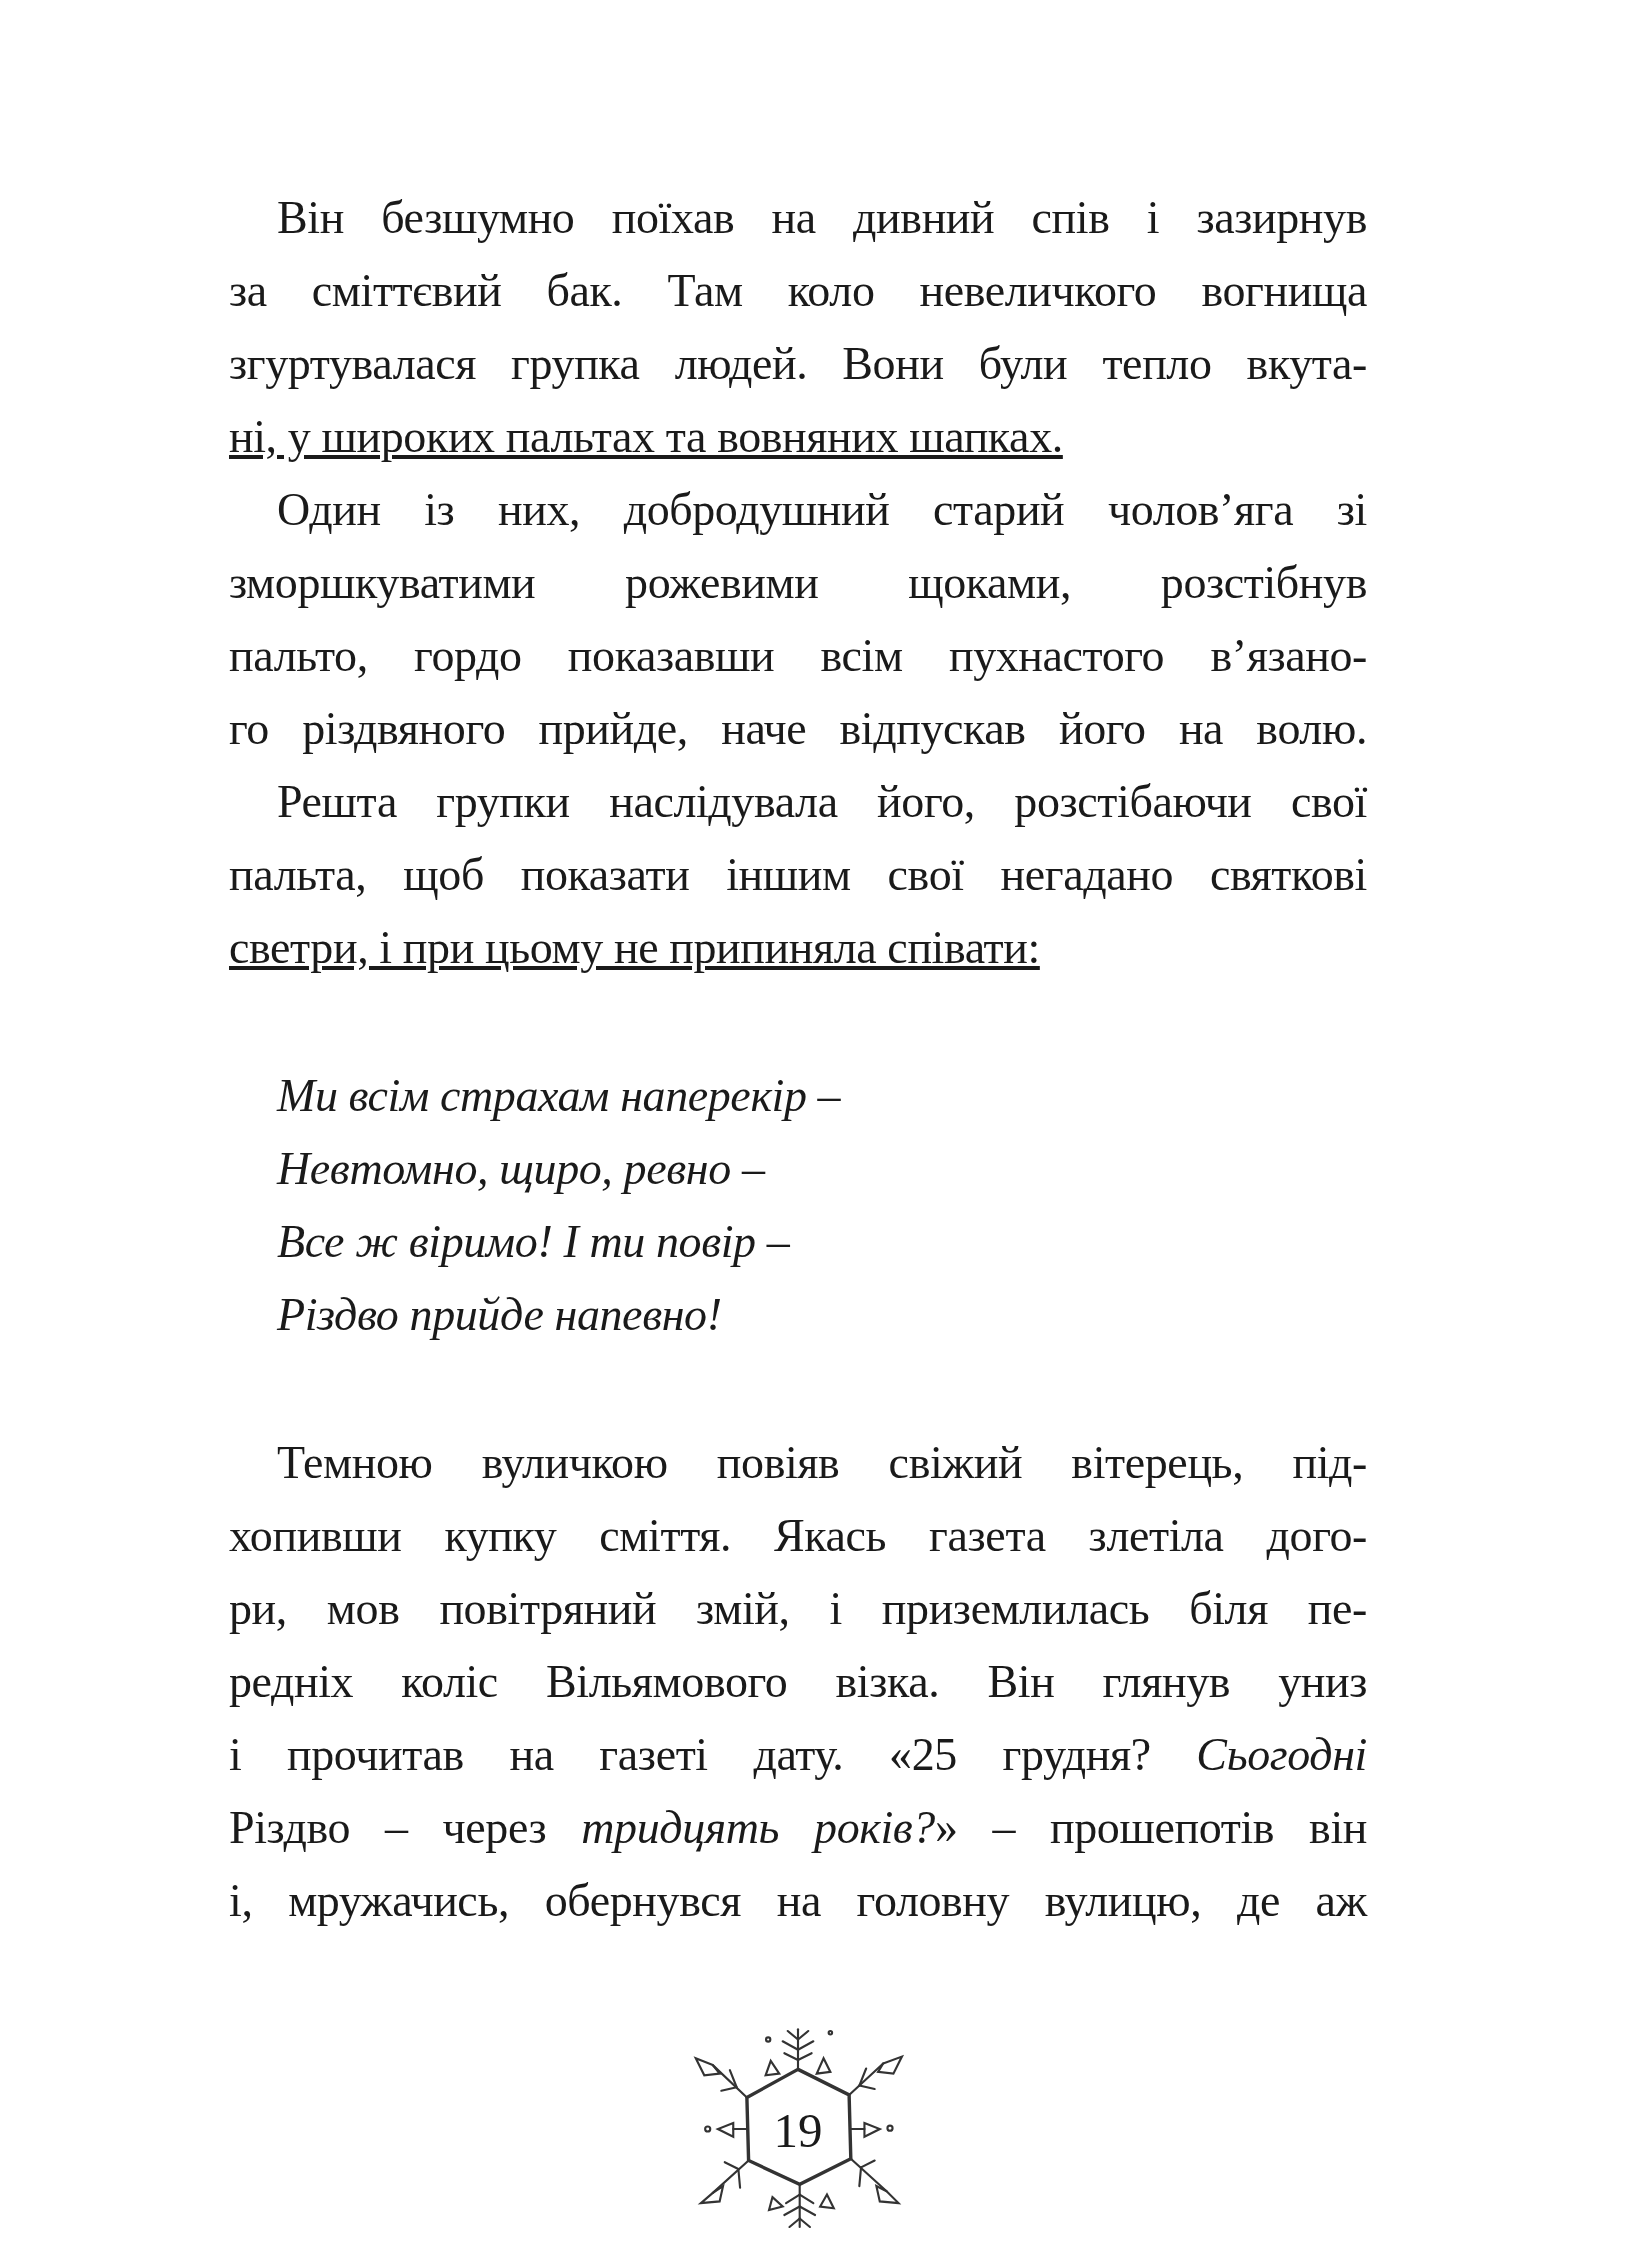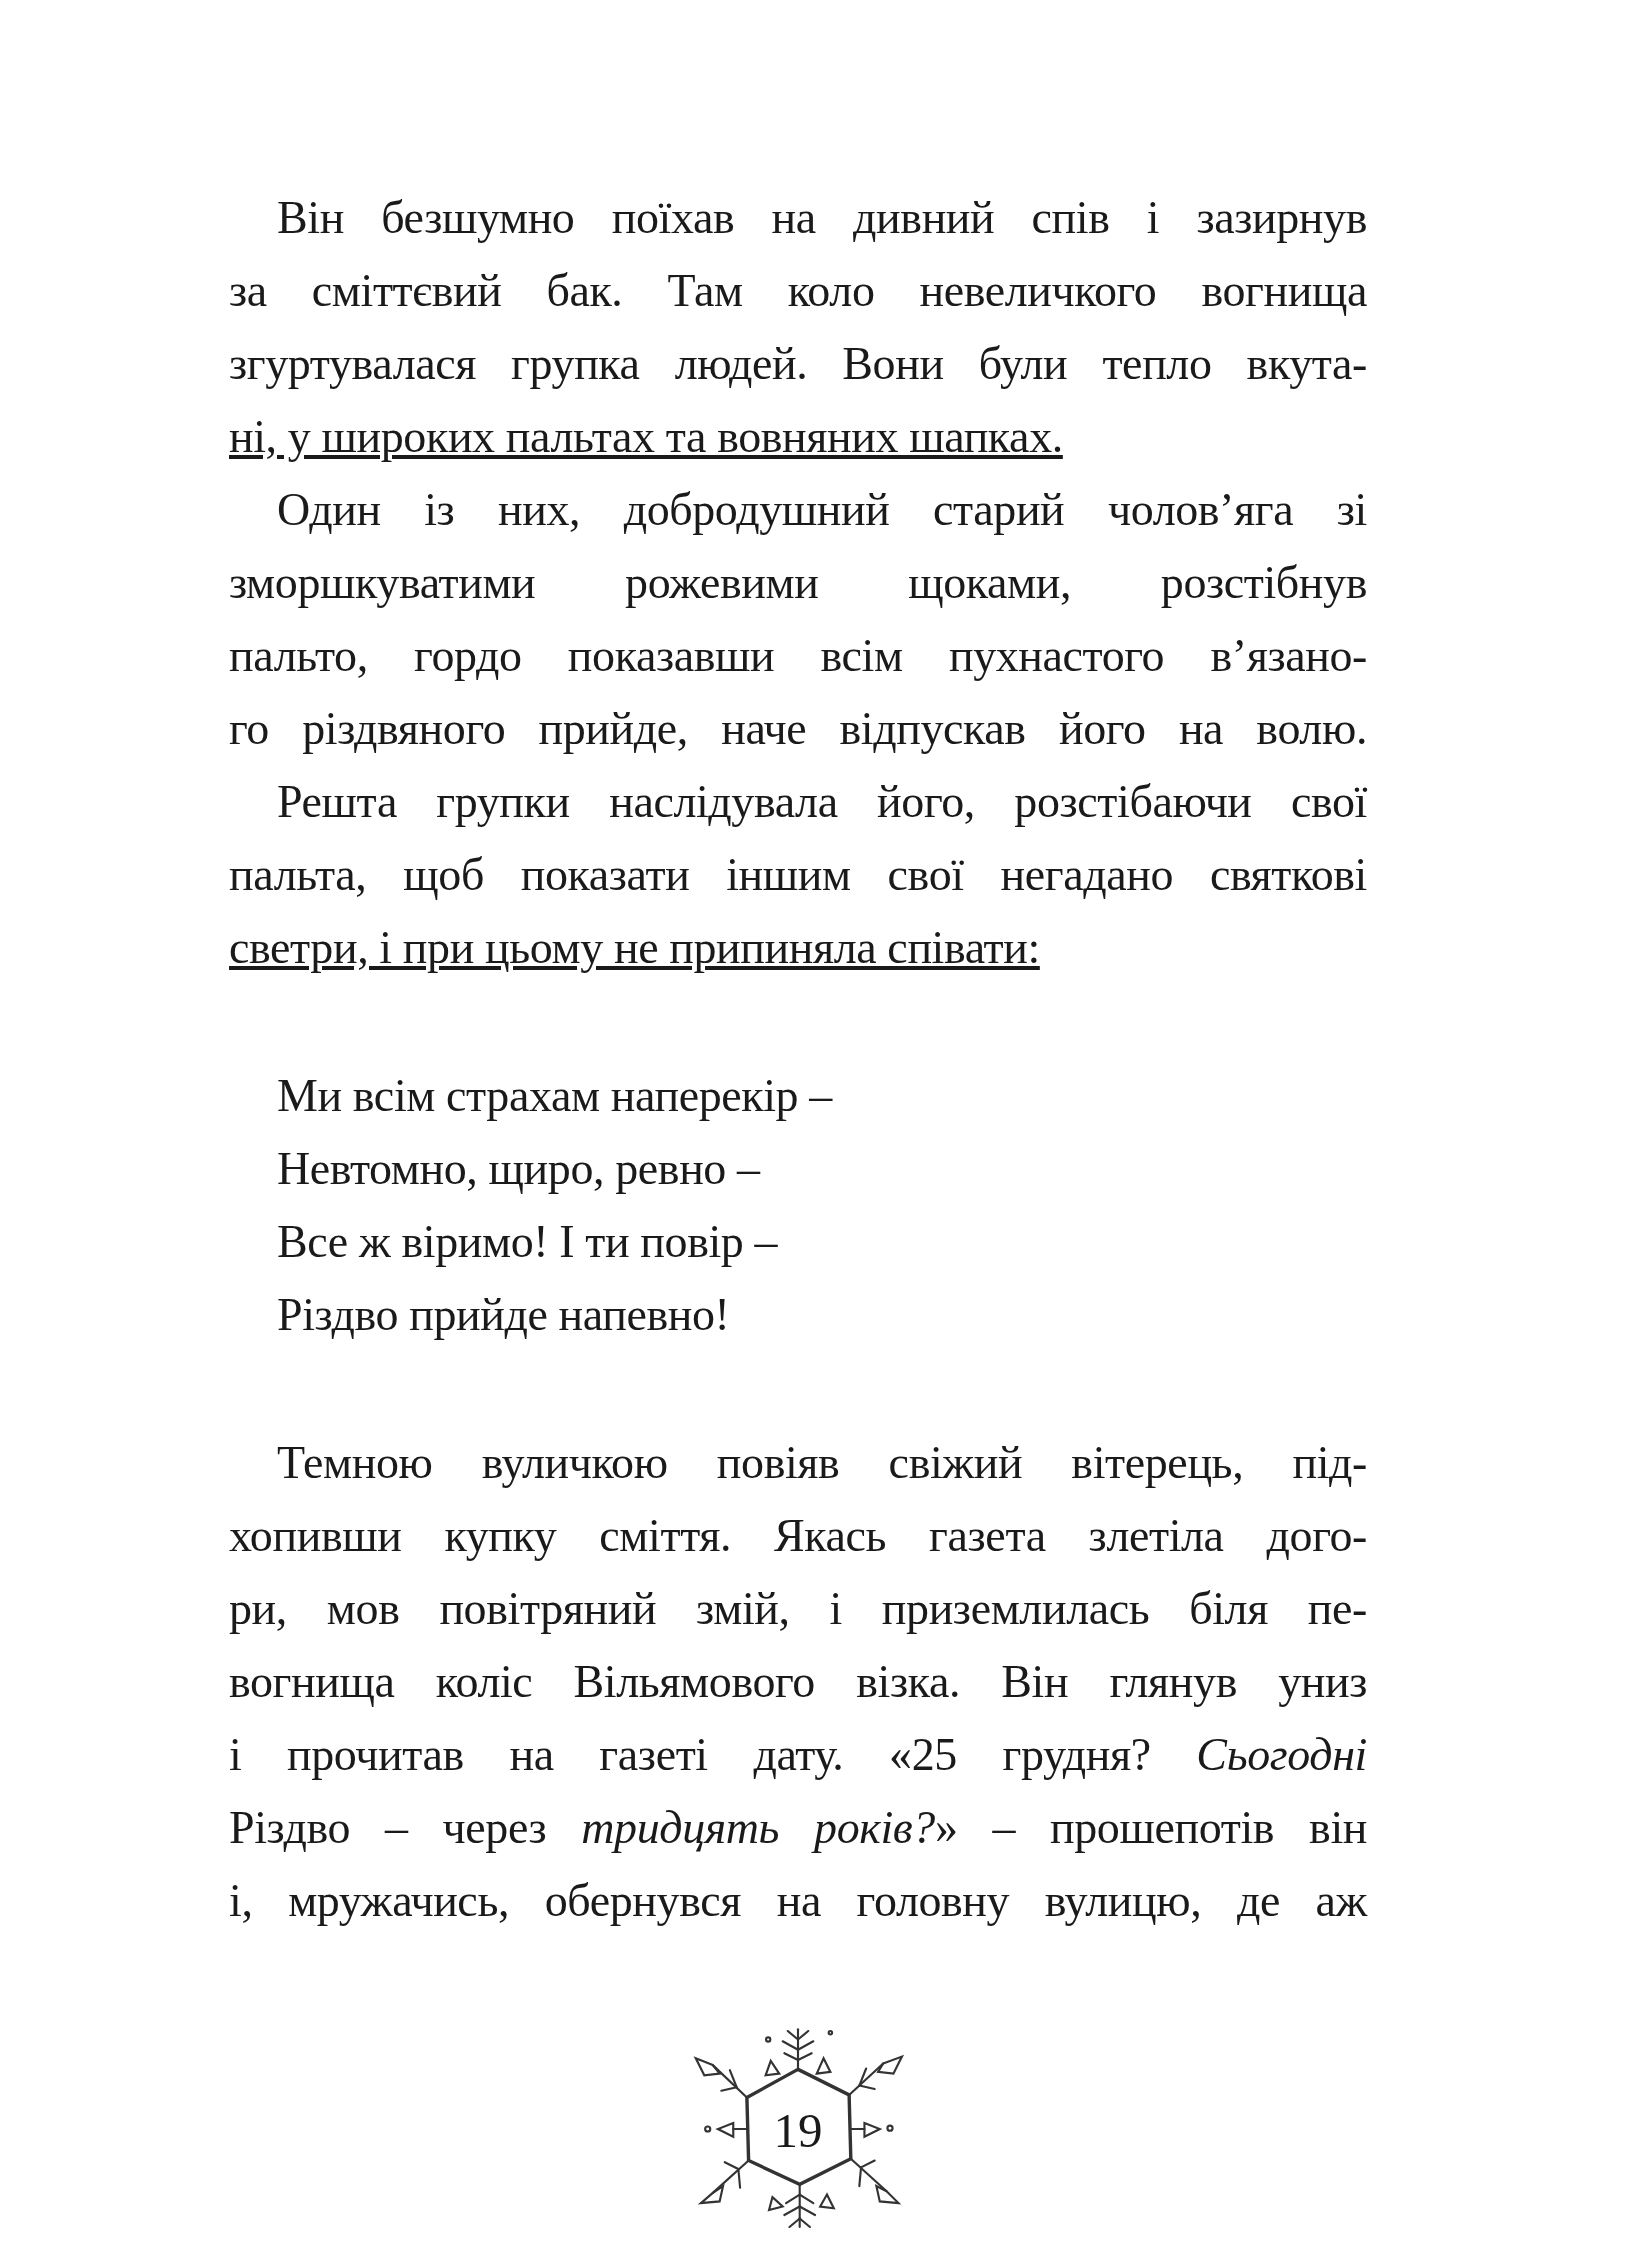--- a/index.html
+++ b/index.html
@@ -12,21 +12,21 @@
       position: absolute; left: 229px; top: 181px; width: 1138px;
       font-size: 46px; line-height: 73px;
       text-align: justify;
       letter-spacing: -0.4px;
     }
     .para { margin: 0; }
     .line { display: block; text-align: justify; text-align-last: justify; white-space: nowrap; }
     .line.last { text-align-last: left; text-decoration: underline; }
     .indent { text-indent: 48px; }
     .gap { height: 75px; }
-    .verse { padding-left: 48px; }
+    .verse { padding-left: 48px; font-style: italic; }
     .verse .vline { display: block; white-space: nowrap; }
     em { font-style: italic; }
     .folio {
       position: absolute; left: 670px; top: 2014px; width: 256px; height: 230px;
     }
     .folio svg { position: absolute; left: 0; top: 0; }
     .folio-num {
       position: absolute; left: 0; top: 0; width: 256px; height: 230px;
       display: flex; align-items: center; justify-content: center;
       font-size: 49px; color: #1a1a1a; padding-top: 3.4px; box-sizing: border-box;
@@ -65,21 +65,21 @@
     <span class="vline">Все ж віримо! І ти повір –</span>
     <span class="vline">Різдво прийде напевно!</span>
   </div>
 
   <div class="gap"></div>
 
   <p class="para">
     <span class="line indent">Темною вуличкою повіяв свіжий вітерець, під-</span>
     <span class="line">хопивши купку сміття. Якась газета злетіла дого-</span>
     <span class="line">ри, мов повітряний змій, і приземлилась біля пе-</span>
-    <span class="line">вогнища коліс Вільямового візка. Він глянув униз</span>
+    <span class="line">редніх коліс Вільямового візка. Він глянув униз</span>
     <span class="line"><span>і прочитав на газеті дату. «25 грудня? </span><em>Сьогодні</em></span>
     <span class="line"><span>Різдво – через </span><em>тридцять років?</em><span>» – прошепотів він</span></span>
     <span class="line">і, мружачись, обернувся на головну вулицю, де аж</span>
   </p>
 </div>
 
 <div class="folio">
   <svg width="256" height="230" viewBox="0 0 300 270">
     <g stroke="#333" stroke-width="2.5" fill="none" stroke-linecap="round">
 

